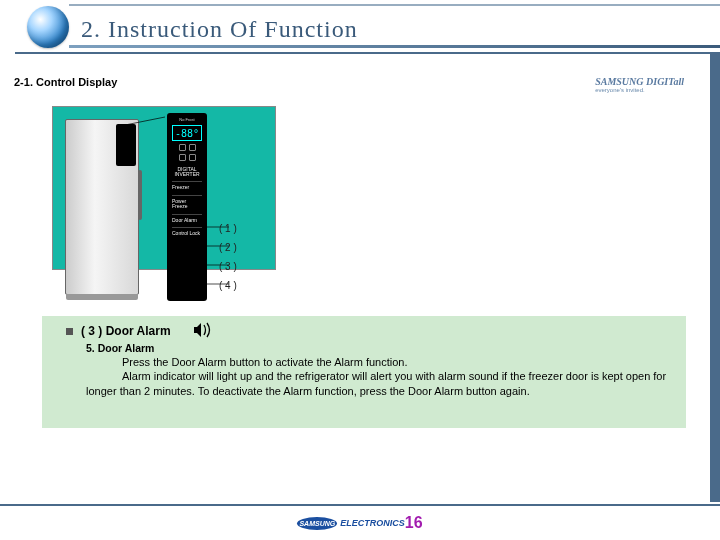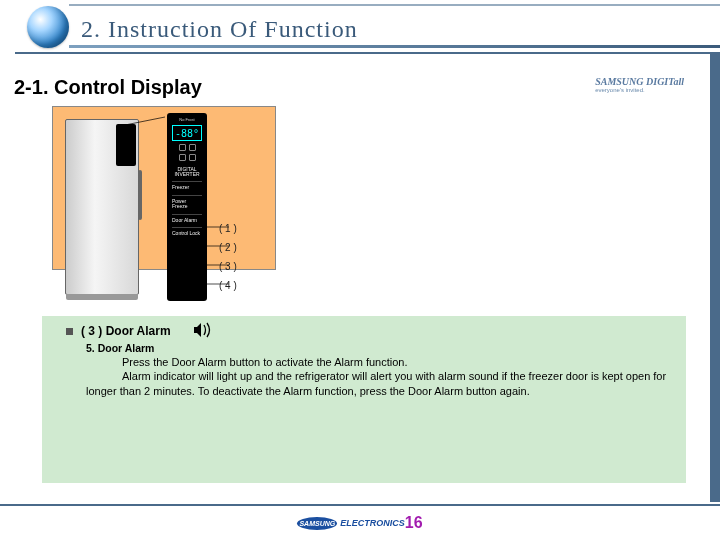--- a/index.html
+++ b/index.html
@@ -59,21 +59,21 @@
     right: 0;
     top: 54px;
     bottom: 38px;
     width: 10px;
     background: #4a6a8a;
   }
   .sub-title {
     position: absolute;
     left: 14px;
     top: 76px;
-    font-size: 20px;
+    font-size: 11px;
     font-weight: bold;
     color: #000;
   }
   .brand {
     position: absolute;
     right: 36px;
     top: 76px;
     text-align: left;
   }
   .brand-name {
@@ -87,21 +87,21 @@
     font-size: 6px;
     color: #6a8aac;
   }
   .diagram {
     position: absolute;
     left: 52px;
     top: 106px;
     width: 224px;
     height: 164px;
     border: 1px solid #888;
-    background: #fdba74;
+    background: #14b8a6;
   }
   .fridge {
     position: absolute;
     left: 12px;
     top: 12px;
     width: 74px;
     height: 176px;
     background: linear-gradient(to right, #ccc 0%, #f5f5f5 40%, #d8d8d8 100%);
     border: 1px solid #666;
     border-radius: 2px;
@@ -203,21 +203,21 @@
     top: 116px;
     font-size: 10px;
     color: #222;
   }
   .callout-nums div { height: 19px; }
   .content-box {
     position: absolute;
     left: 42px;
     top: 316px;
     width: 644px;
-    height: 167px;
+    height: 112px;
     background: #d0ead0;
     padding: 6px 10px;
     font-size: 11px;
     color: #000;
   }
   .bullet-row {
     display: flex;
     align-items: center;
     gap: 8px;
     margin-left: 14px;

